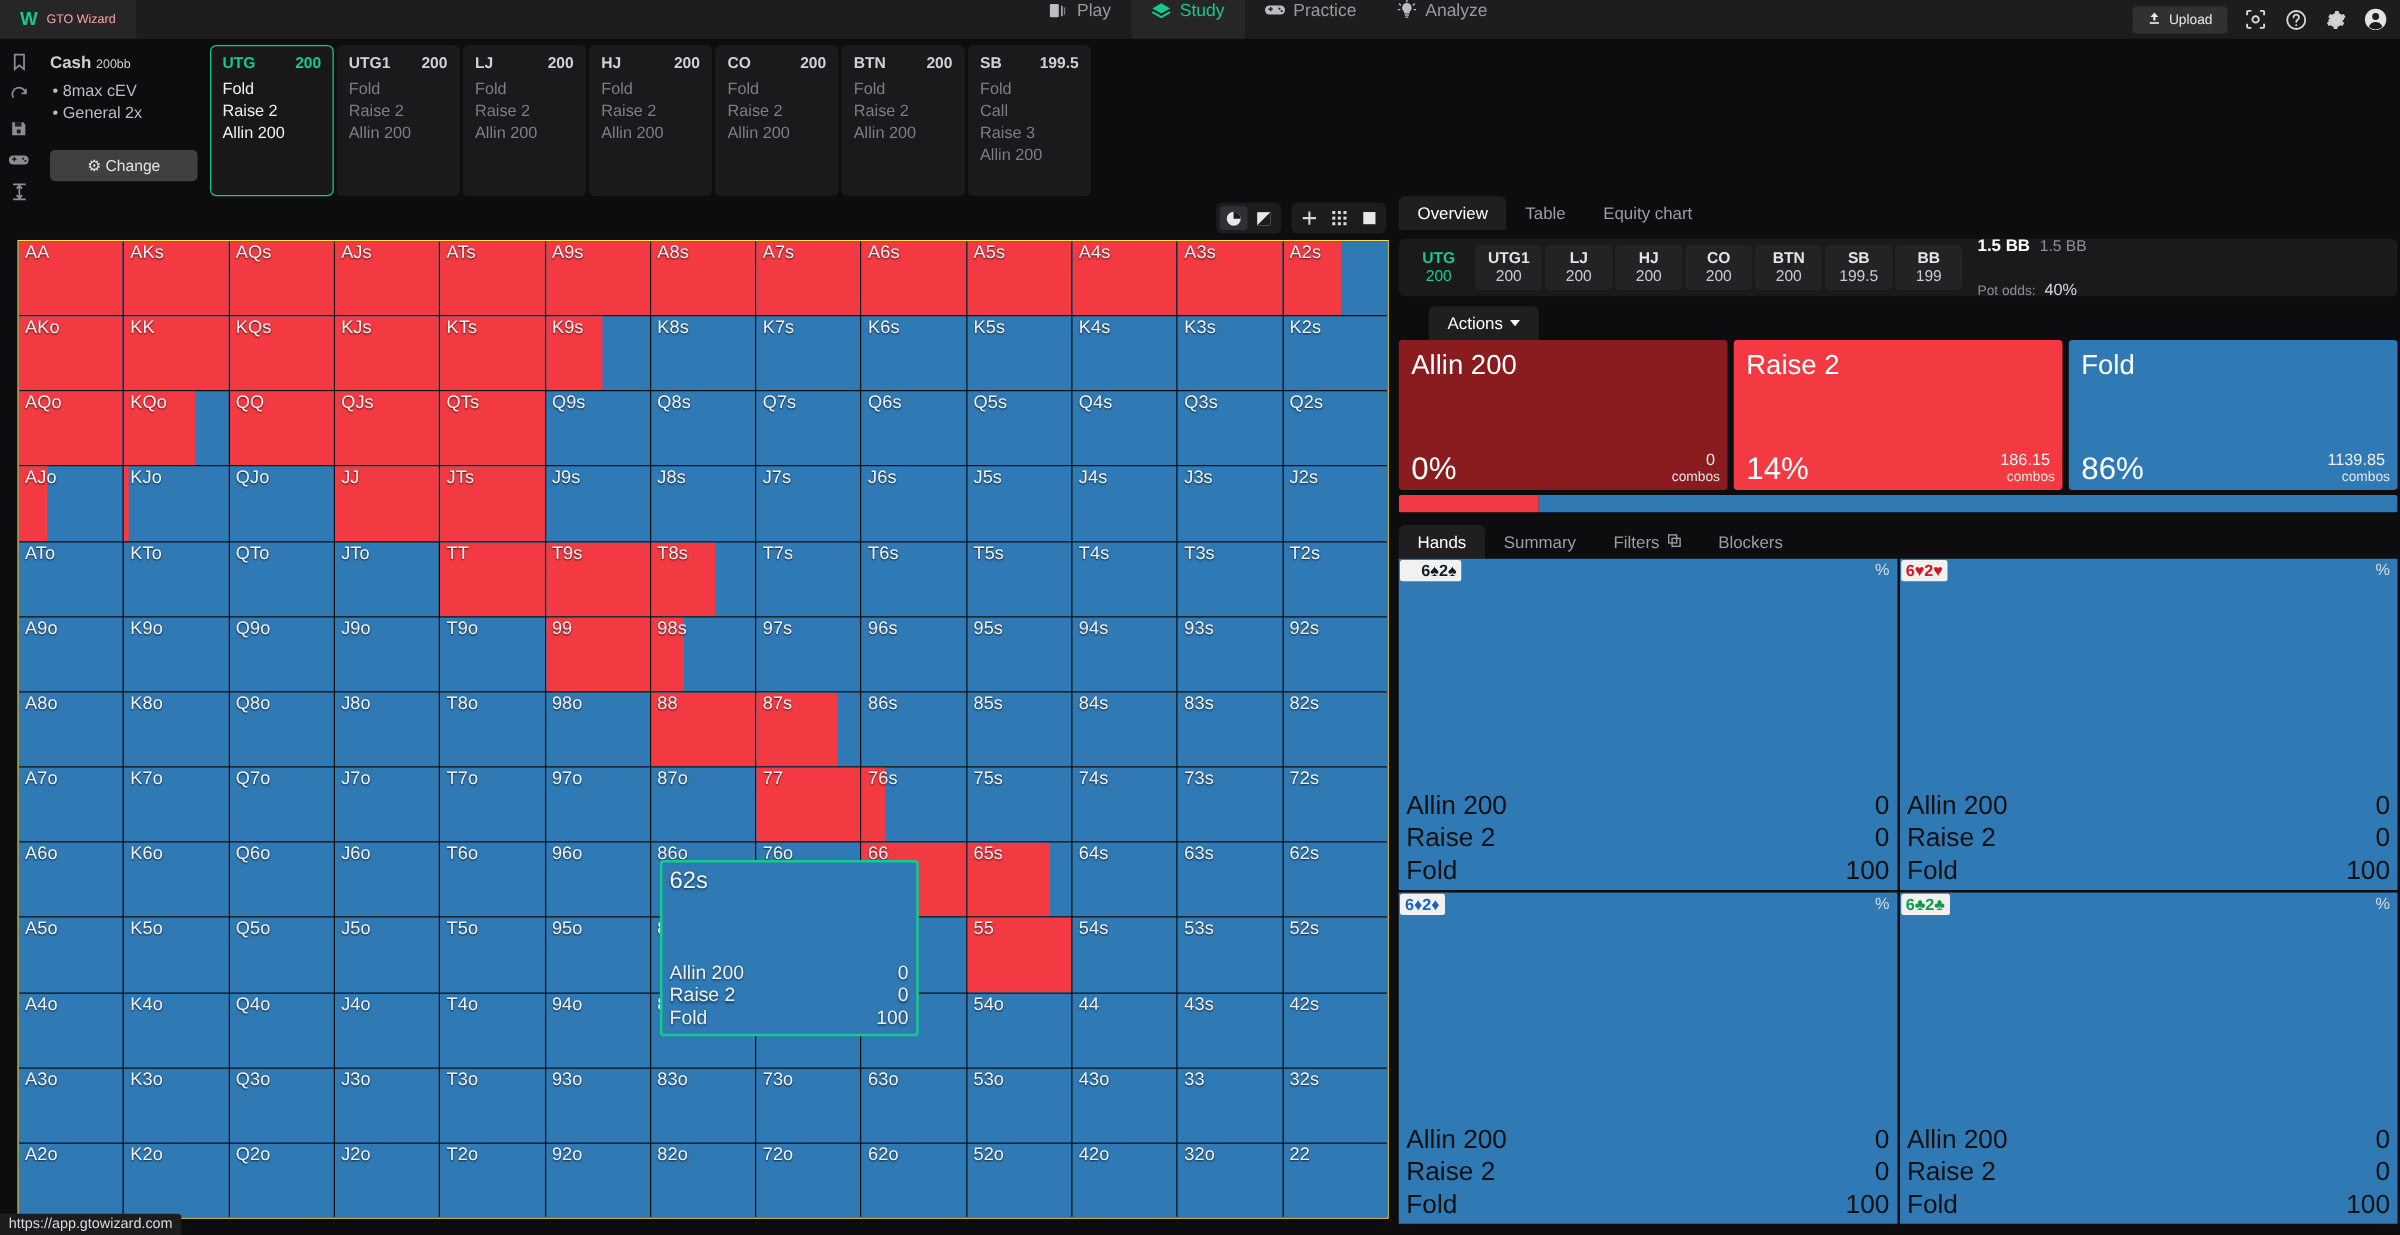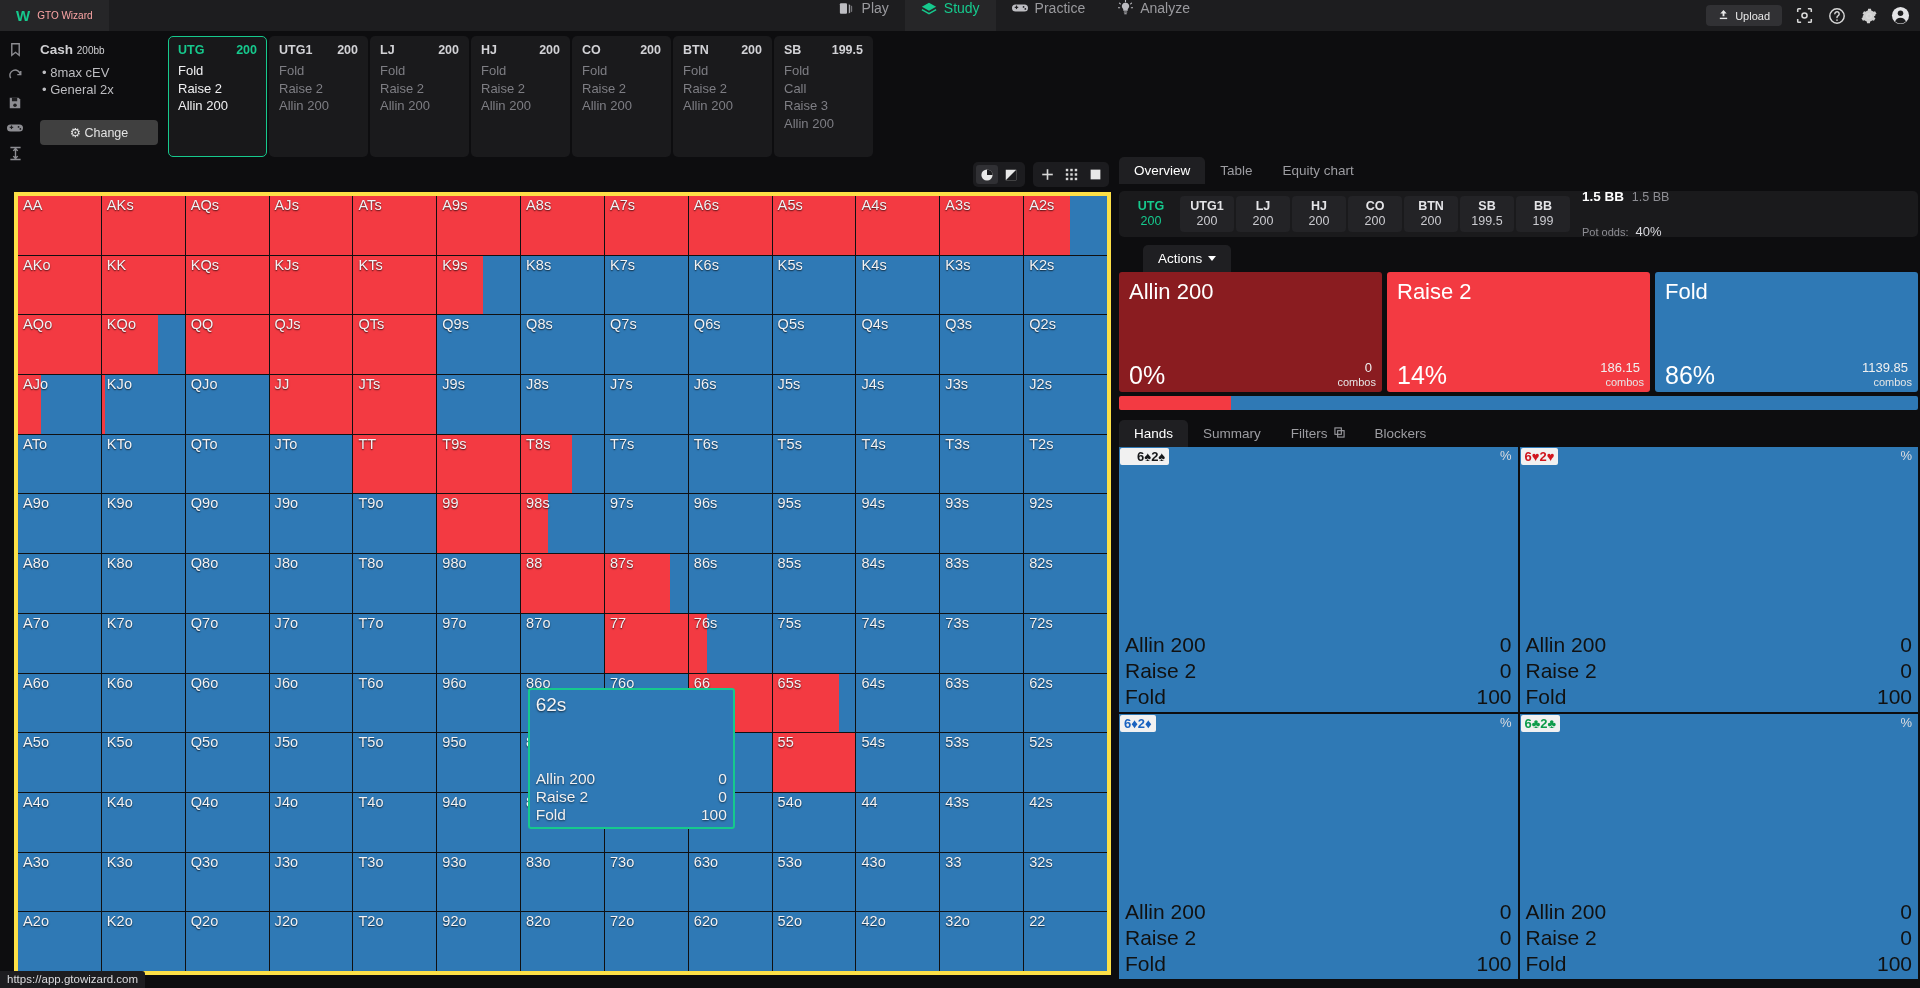--- a/index.html
+++ b/index.html
@@ -90,21 +90,21 @@
   .btngrp { display: flex; background: #1c1c1f; border-radius: 5px; padding: 3px; gap: 2px; }
   .vbtn { width: 22px; height: 19px; display:flex;align-items:center;justify-content:center; border-radius:3px; cursor:pointer; }
   .vbtn.on { background: #303034; }
 
   
   #matrixwrap { flex: 1; position: relative; padding: 0 4px 4px 12px; }
   #matrix {
     display: grid; grid-template-columns: repeat(13, 1fr); grid-template-rows: repeat(13, 1fr);
     width: 100%; height: 100%;
     gap: 1px; background: #101012;
-    border: 4px solid #fde047;
+    border: 1px solid #fde047;
   }
   .cell {
     position: relative; overflow: hidden; cursor: pointer;
     background: #2f79b5;
   }
   .cell .fillR { position: absolute; left: 0; top: 0; bottom: 0; background: #f33a42; }
   .cell .lbl {
     position: absolute; left: 5px; top: 1px; font-size: 14.5px;
     color: #f3f3f5; text-shadow: 0 1px 1.5px rgba(0,0,0,.75);
     z-index: 3; pointer-events: none; letter-spacing: .1px;

